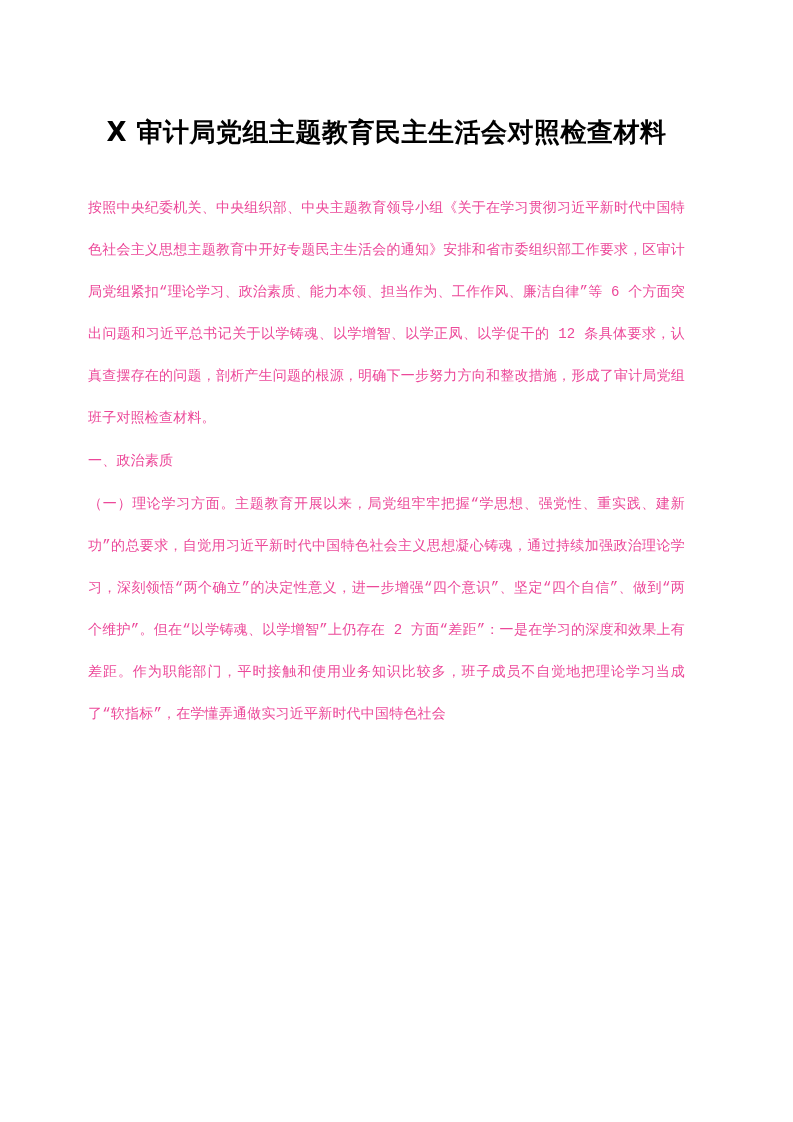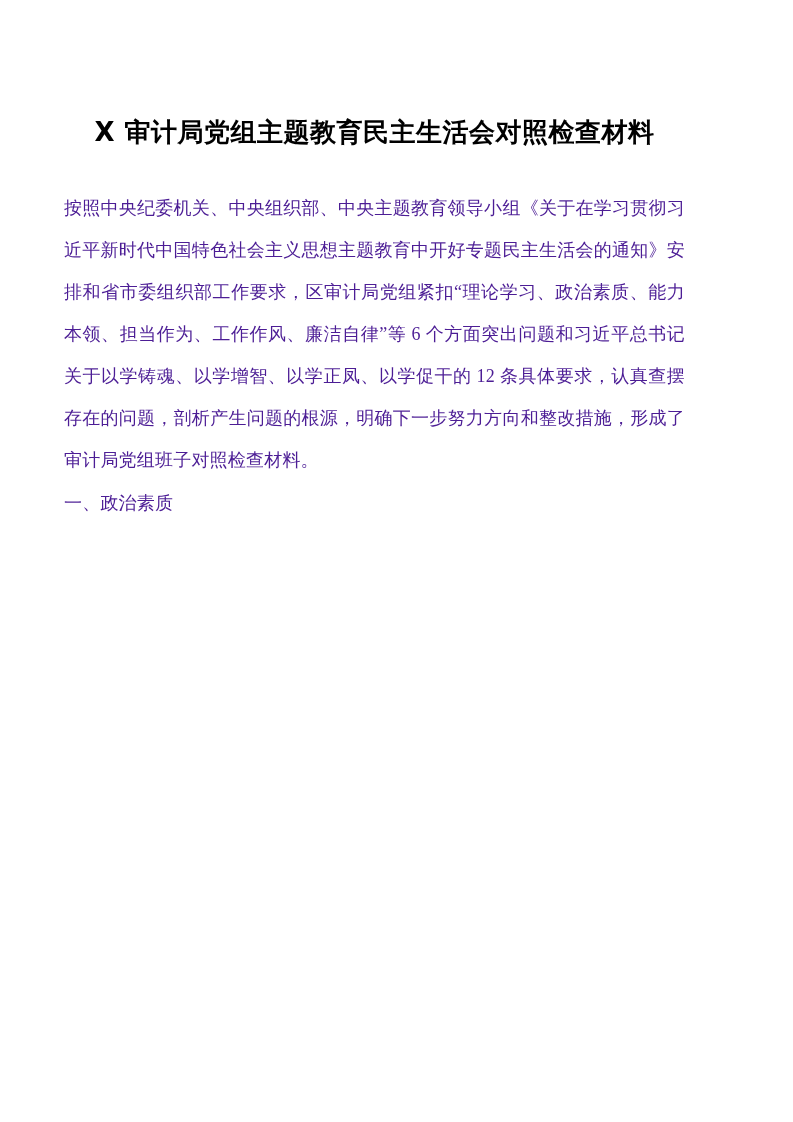--- a/index.html
+++ b/index.html
@@ -12,52 +12,53 @@
     height: 1122px;
     font-family: "Liberation Serif", "DejaVu Serif", serif;
     color: #000000;
     overflow: hidden;
   }
   .page {
     position: relative;
     width: 793px;
     height: 1122px;
     box-sizing: border-box;
-    padding: 112px 108px 60px 64px;
+    padding: 112px 108px 60px 88px;
     background: #ffffff;
   }
   .doc-title {
     font-family: "DejaVu Sans", "Liberation Sans", sans-serif;
     font-weight: bold;
     font-size: 26px;
     line-height: 41px;
     text-align: center;
     letter-spacing: 0.5px;
     margin: 0 0 34px 0;
     color: #000000;
   }
   .body-text {
-    font-family: Liberation Serif, serif;
-    font-size: 18px;
+    font-family: Liberation Mono, monospace;
+    font-size: 14px;
     line-height: 42px;
     text-align: justify;
     text-justify: inter-ideograph;
     margin: 0;
-    color: #4c1d95;
+    color: #ec4899;
     letter-spacing: 0.2px;
   }
   .para {
     margin: 0 0 1px 0;
   }
 </style>
 </head>
 <body>
 
 <div class="page">
 
   <h1 class="doc-title">X 审计局党组主题教育民主生活会对照检查材料</h1>
 
   <div class="body-text">
     <p class="para">按照中央纪委机关、中央组织部、中央主题教育领导小组《关于在学习贯彻习近平新时代中国特色社会主义思想主题教育中开好专题民主生活会的通知》安排和省市委组织部工作要求，区审计局党组紧扣“理论学习、政治素质、能力本领、担当作为、工作作风、廉洁自律”等 6 个方面突出问题和习近平总书记关于以学铸魂、以学增智、以学正凤、以学促干的 12 条具体要求，认真查摆存在的问题，剖析产生问题的根源，明确下一步努力方向和整改措施，形成了审计局党组班子对照检查材料。</p>
     <p class="para">一、政治素质</p>
+    <p class="para">（一）理论学习方面。主题教育开展以来，局党组牢牢把握“学思想、强党性、重实践、建新功”的总要求，自觉用习近平新时代中国特色社会主义思想凝心铸魂，通过持续加强政治理论学习，深刻领悟“两个确立”的决定性意义，进一步增强“四个意识”、坚定“四个自信”、做到“两个维护”。但在“以学铸魂、以学增智”上仍存在 2 方面“差距”：一是在学习的深度和效果上有差距。作为职能部门，平时接触和使用业务知识比较多，班子成员不自觉地把理论学习当成了“软指标”，在学懂弄通做实习近平新时代中国特色社会</p>
   </div>
 
 </div>
 
 </body></html>

